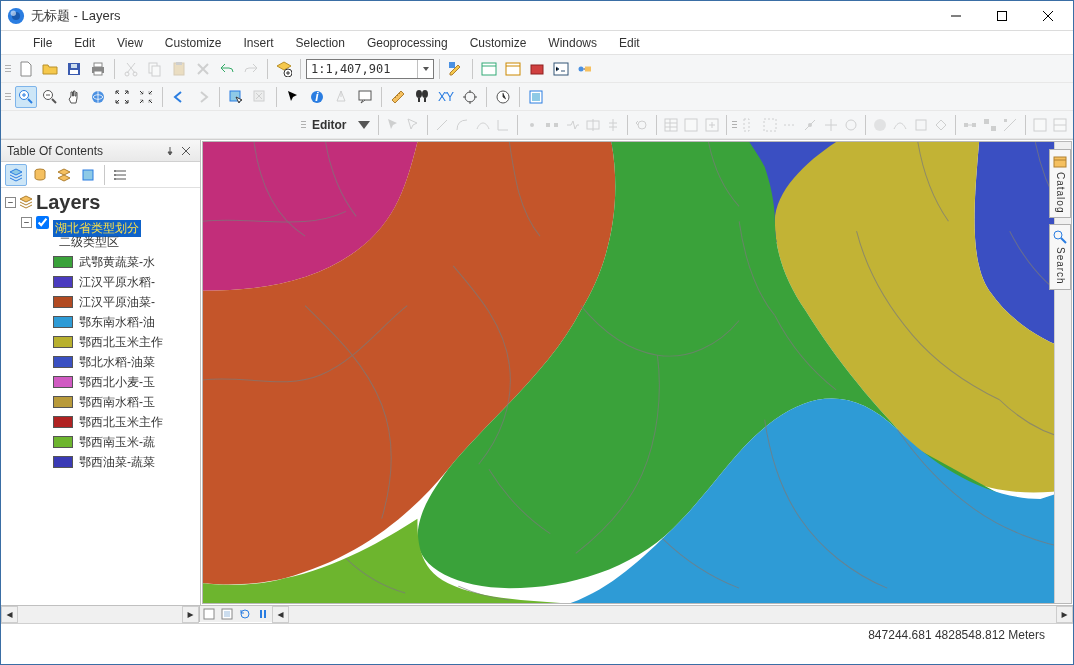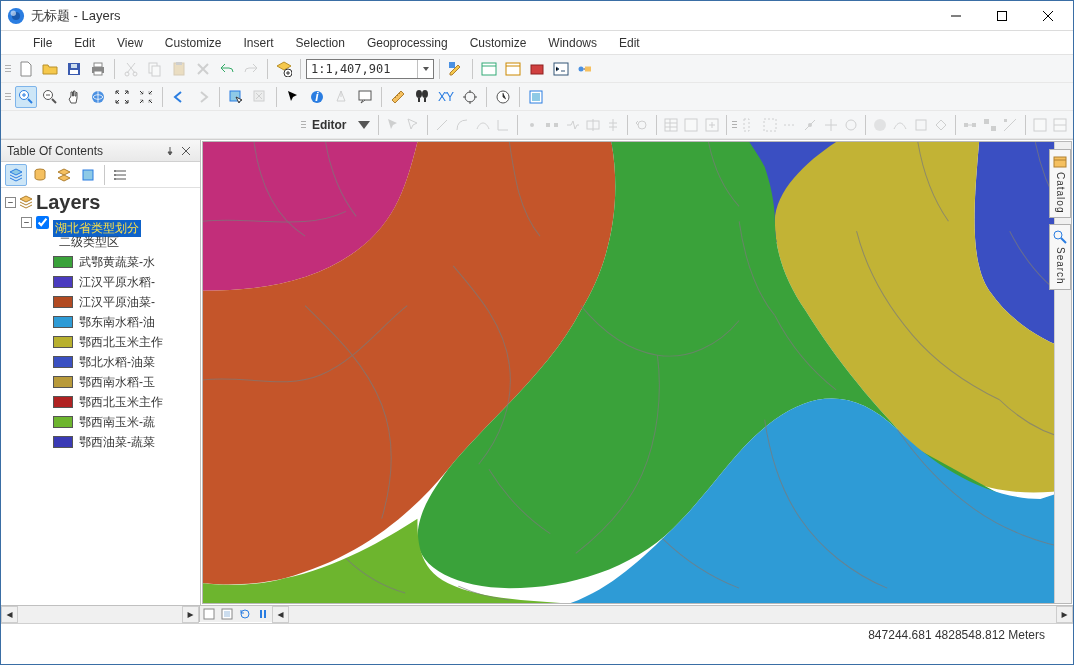--- a/index.html
+++ b/index.html
@@ -623,20 +623,24 @@
           </div>
           <div class="node">
             <div class="sym" style="background:#b8b02e"></div>
             <span class="symlbl">鄂西北玉米主作</span>
           </div>
           <div class="node">
             <div class="sym" style="background:#3a50c2"></div>
             <span class="symlbl">鄂北水稻-油菜</span>
           </div>
           <div class="node">
+            <div class="sym" style="background:#d05ac2"></div>
+            <span class="symlbl">鄂西北小麦-玉</span>
+          </div>
+          <div class="node">
             <div class="sym" style="background:#b89a3a"></div>
             <span class="symlbl">鄂西南水稻-玉</span>
           </div>
           <div class="node">
             <div class="sym" style="background:#b02222"></div>
             <span class="symlbl">鄂西北玉米主作</span>
           </div>
           <div class="node">
             <div class="sym" style="background:#6db52e"></div>
             <span class="symlbl">鄂西南玉米-蔬</span>

